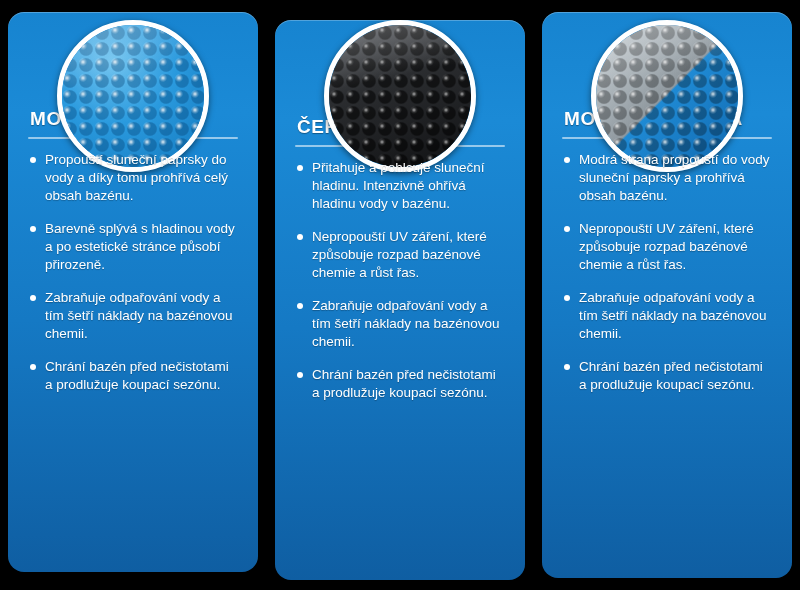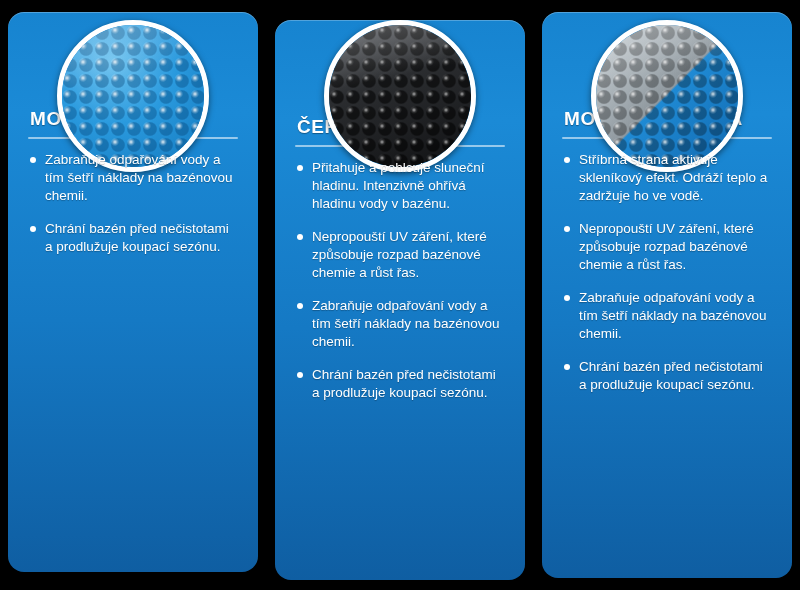--- a/index.html
+++ b/index.html
@@ -160,20 +160,22 @@
     <div class="card c1">
       <div class="thumb thumb-blue">
         <div class="bubble-surface">
           <div class="bubbles"></div>
           <div class="sheen"></div>
         </div>
       </div>
       <div class="card-title">MODRÁ</div>
       <div class="divider"></div>
       <ul class="points">
+        <li>Propouští sluneční paprsky do vody a díky tomu prohřívá celý obsah bazénu.</li>
+        <li>Barevně splývá s hladinou vody a po estetické stránce působí přirozeně.</li>
         <li>Zabraňuje odpařování vody a tím šetří náklady na bazénovou chemii.</li>
         <li>Chrání bazén před nečistotami a prodlužuje koupací sezónu.</li>
       </ul>
     </div>
 
     <div class="card c2">
       <div class="thumb thumb-black">
         <div class="bubble-surface">
           <div class="bubbles"></div>
           <div class="sheen"></div>
@@ -192,21 +194,21 @@
     <div class="card c3">
       <div class="thumb thumb-silver">
         <div class="bubble-surface">
           <div class="bubbles"></div>
           <div class="sheen"></div>
         </div>
       </div>
       <div class="card-title">MODROSTŘÍBRNÁ</div>
       <div class="divider"></div>
       <ul class="points">
-        <li>Stříbrná strana aktivuje skleníkový efekt. Odráží teplo a zadržuje ho ve vodě.</li>
+        <li>Modrá strana propouští do vody sluneční paprsky a prohřívá obsah bazénu.</li>
         <li>Nepropouští UV záření, které způsobuje rozpad bazénové chemie a růst řas.</li>
         <li>Zabraňuje odpařování vody a tím šetří náklady na bazénovou chemii.</li>
         <li>Chrání bazén před nečistotami a prodlužuje koupací sezónu.</li>
       </ul>
     </div>
 
   </div>
 </div>
 
 </body></html>

